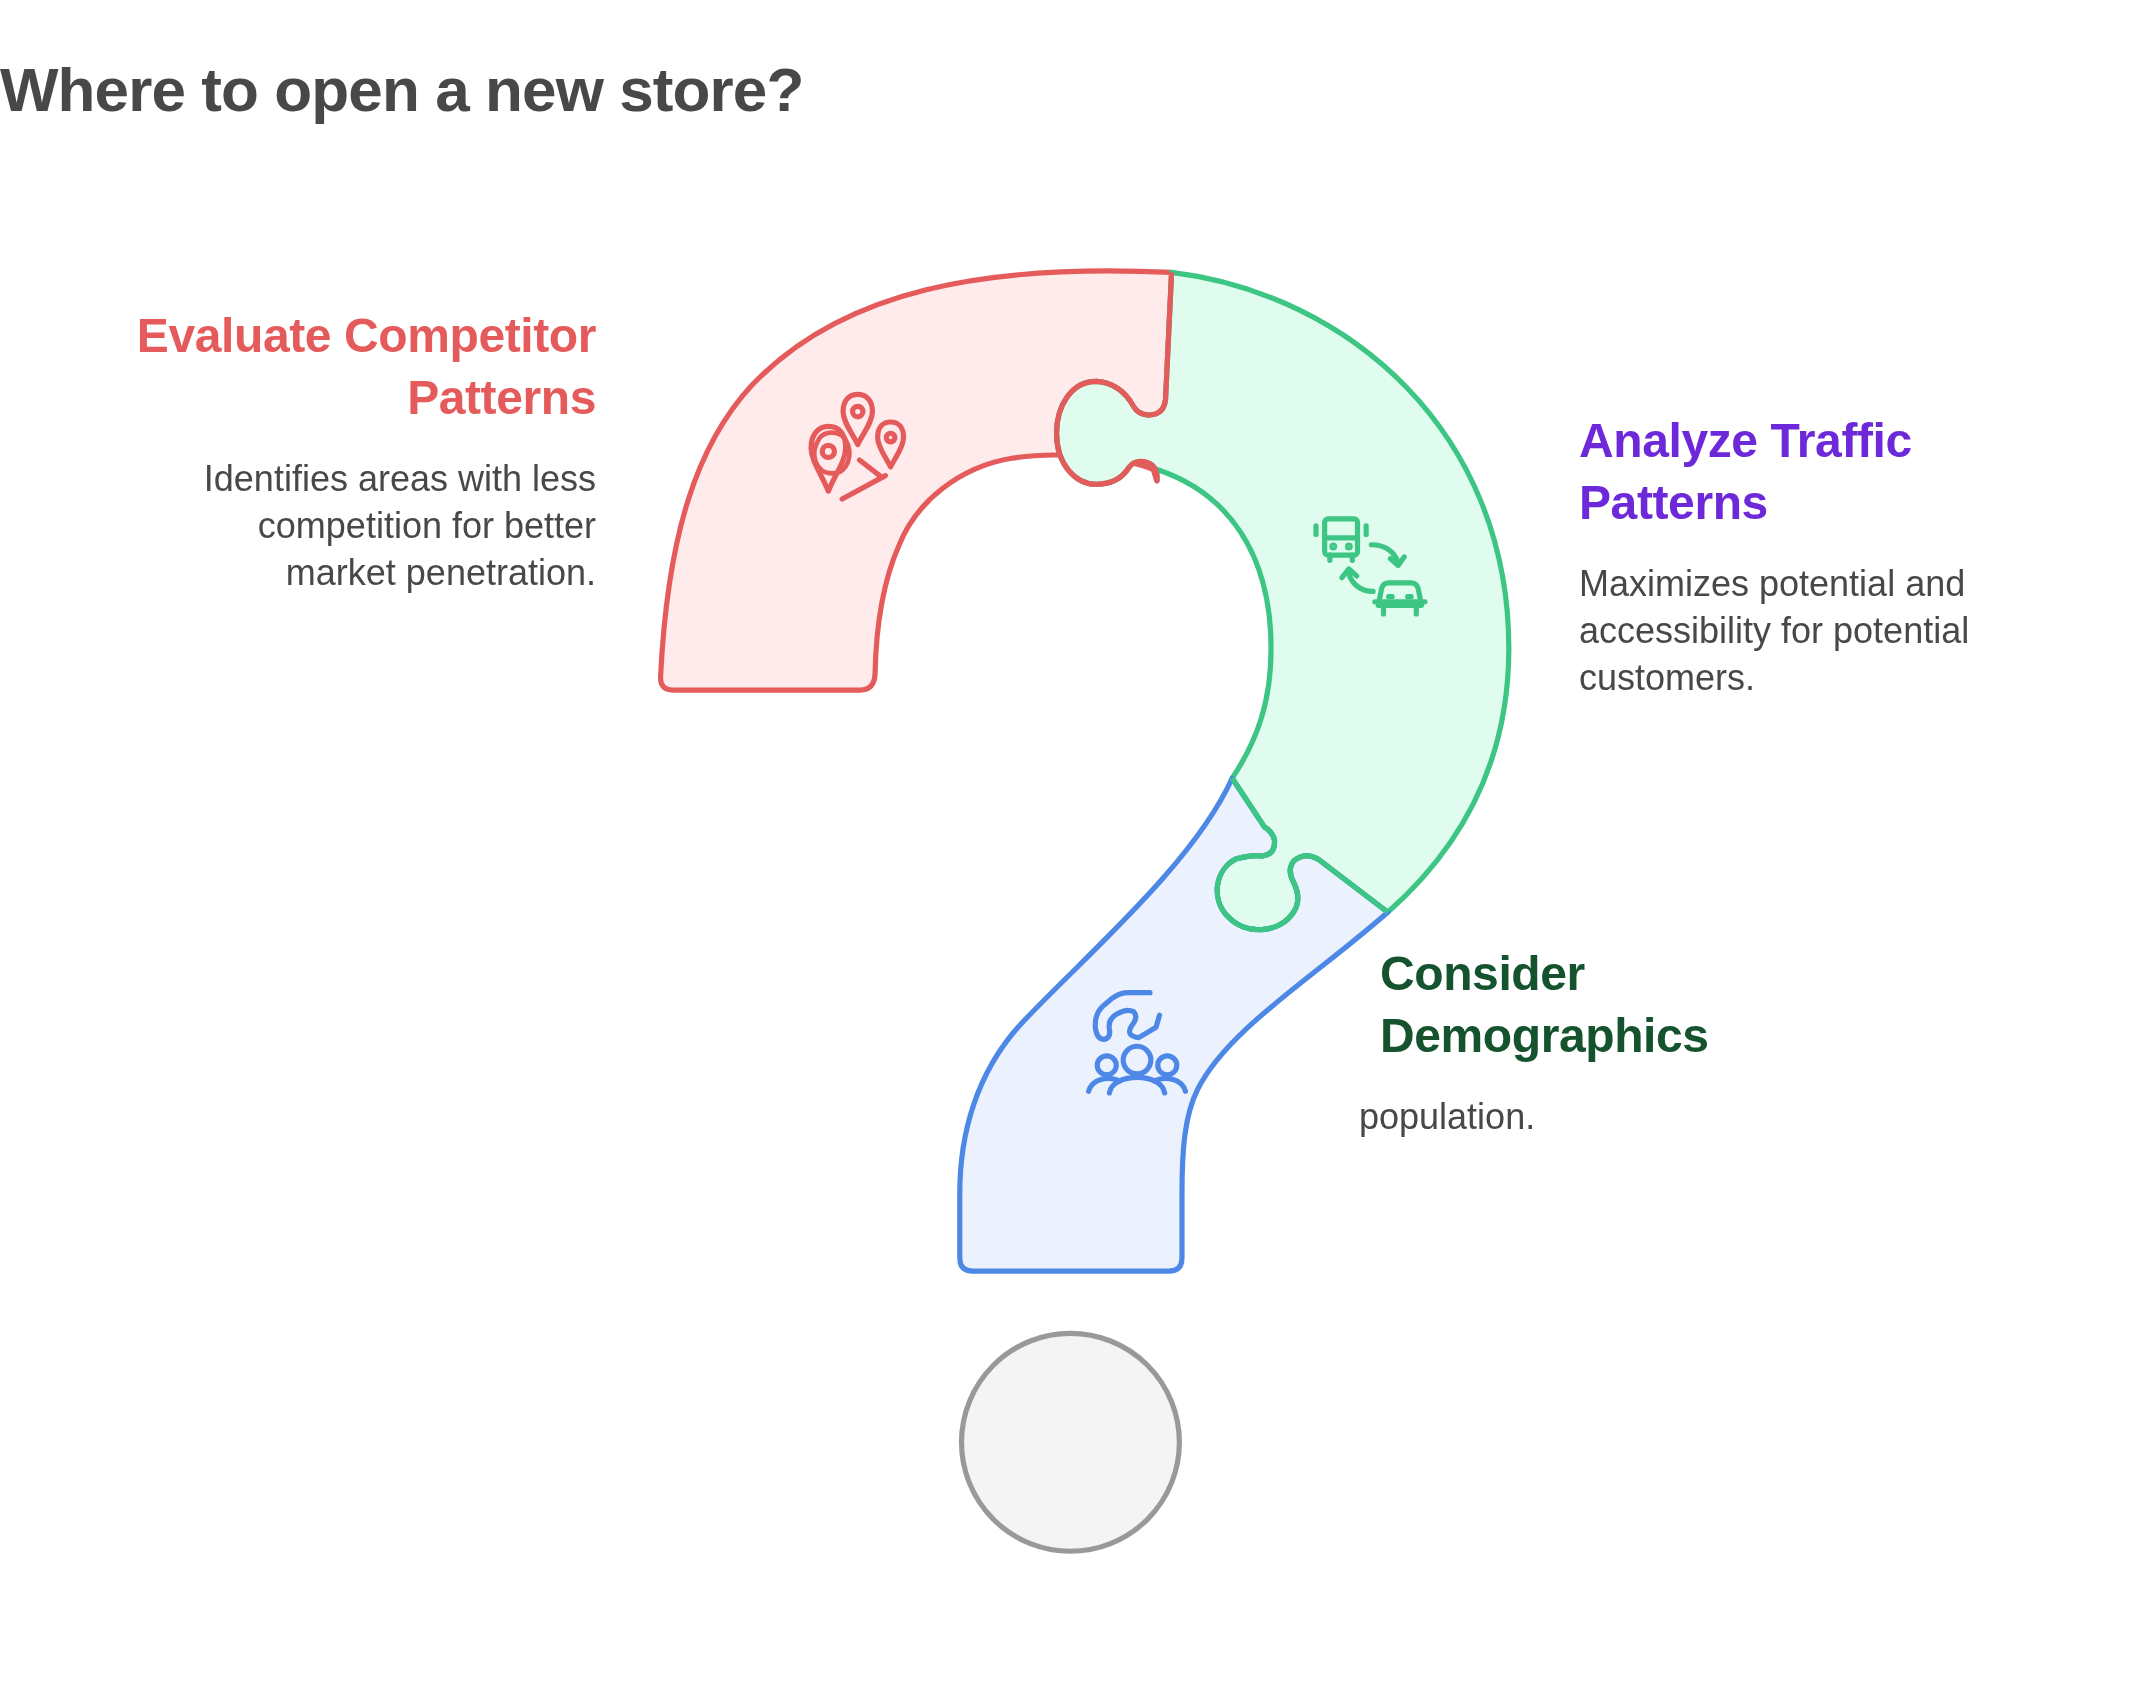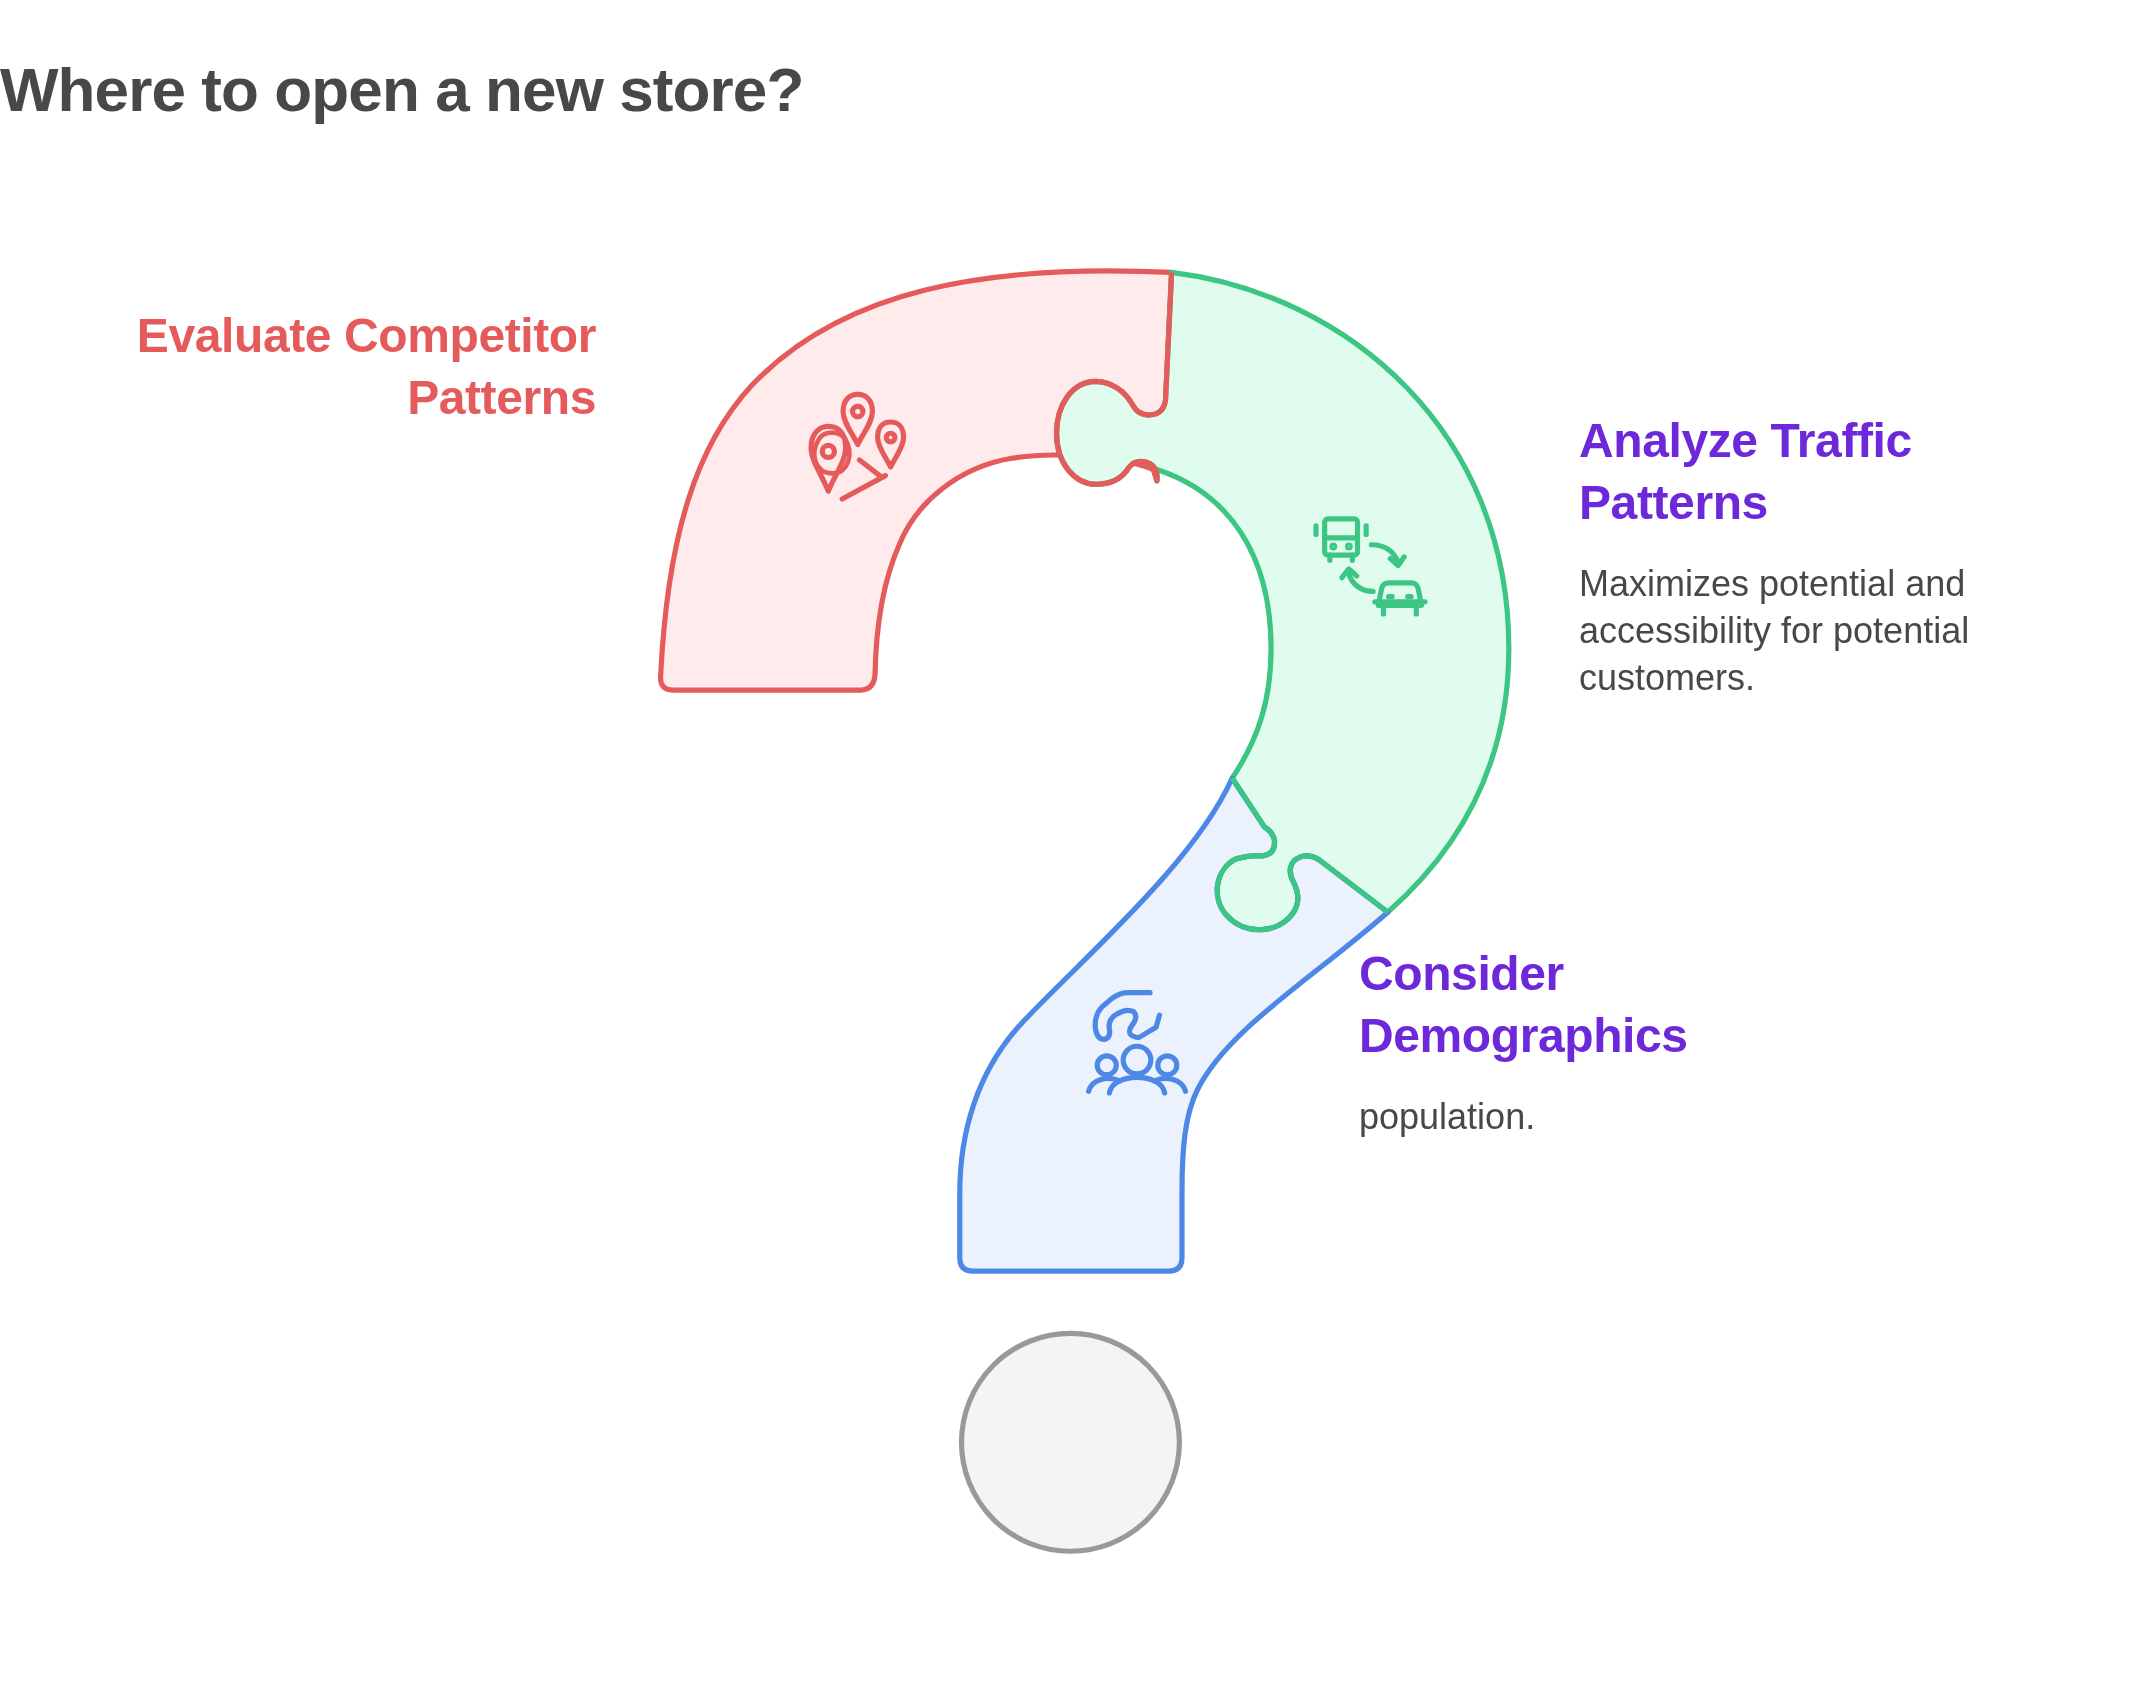--- a/index.html
+++ b/index.html
@@ -138,36 +138,41 @@
     <path d="M 4 122 C 8 108 26 104 40 110"></path>
     <path d="M 116 122 C 112 108 94 104 80 110"></path>
   </g>
 </svg>
 
 <div class="block left" style="left:69px; top:284px; width:527px;">
   <div class="heading" style="color:#E55A5A;margin-top:21px;">
     <div>Evaluate Competitor</div>
     <div>Patterns</div>
   </div>
+  <div class="desc">
+    <div>Identifies areas with less</div>
+    <div>competition for better</div>
+    <div>market penetration.</div>
+  </div>
 </div>
 
 <div class="block" style="left:1579px; top:410px; width:536px;">
   <div class="heading" style="color:#6d28d9;">
     <div>Analyze Traffic</div>
     <div>Patterns</div>
   </div>
   <div class="desc">
     <div>Maximizes potential and</div>
     <div>accessibility for potential</div>
     <div>customers.</div>
   </div>
 </div>
 
 <div class="block" style="left:1359px; top:943px; width:536px;">
-  <div class="heading" style="color:#6d28d9;">
+  <div class="heading" style="color:#14532d;margin-left:21px;">
     <div>Consider</div>
     <div>Demographics</div>
   </div>
   <div class="desc">
     <div>population.</div>
   </div>
 </div>
 
 
 </body></html>

